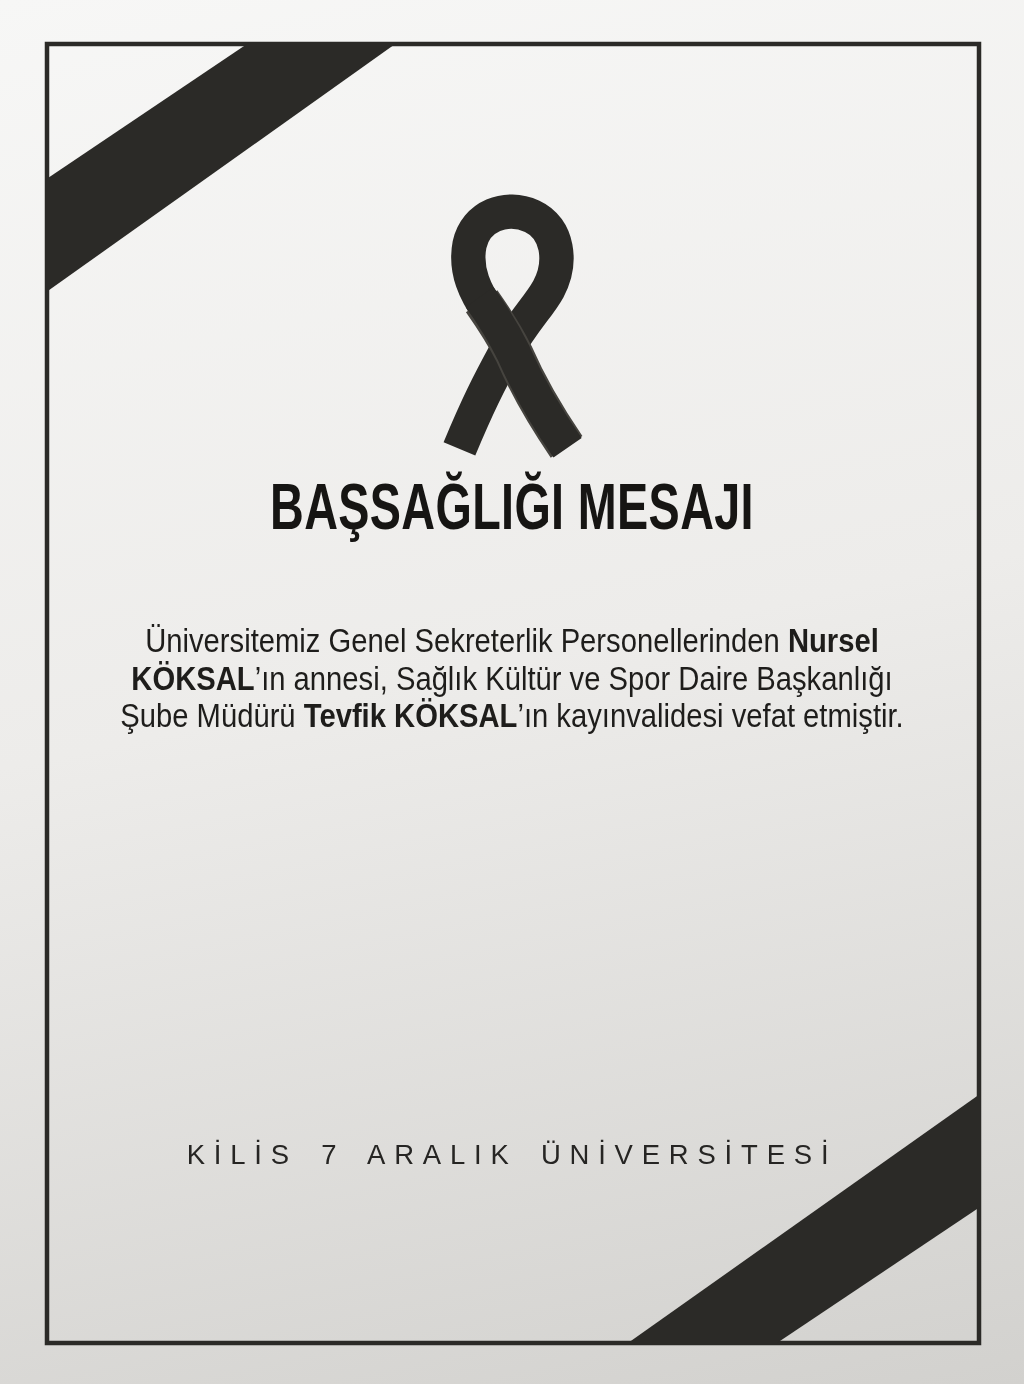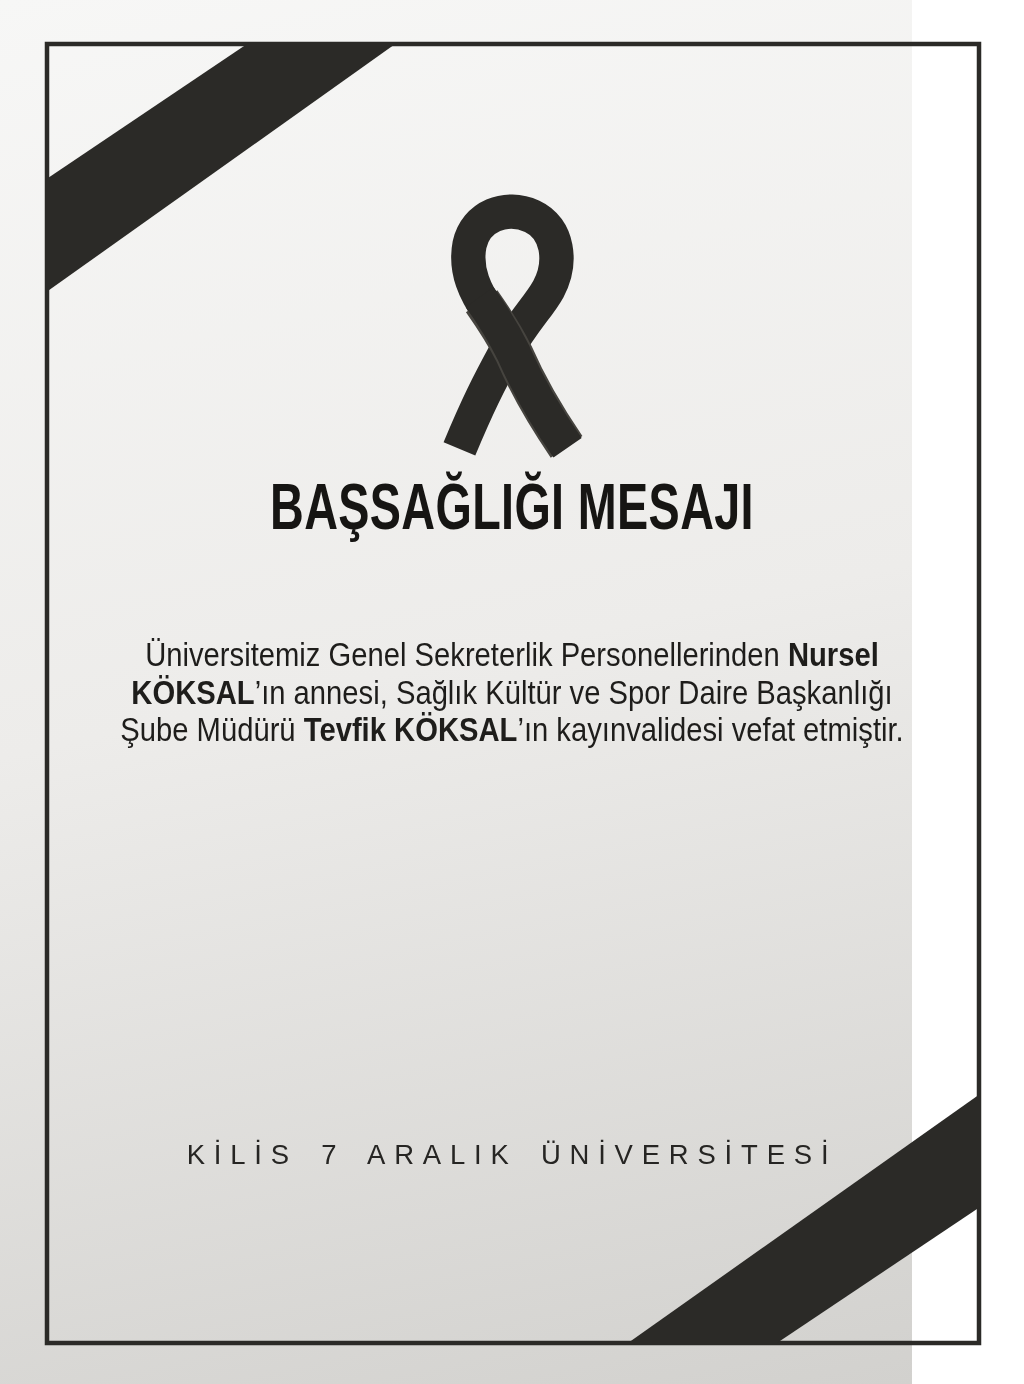--- a/index.html
+++ b/index.html
@@ -5,35 +5,35 @@
   :root{
     --ink:#2b2a27; --ink-soft:#46443f; --text:#1e1d1b; --title:#161513;
     --bg1:#f7f7f6; --bg2:#edecea; --bg3:#d2d1ce;
   }
   *{margin:0;padding:0;box-sizing:border-box;}
   html,body{width:1024px;height:1384px;overflow:hidden;}
   body{
     font-family:"Liberation Sans","DejaVu Sans",sans-serif;
     background:linear-gradient(168deg,var(--bg1) 0%,var(--bg2) 45%,#ddldb 70%,var(--bg3) 100%);
   }
-  .poster{position:relative;width:912px;height:1384px;
+  .poster{position:relative;width:1024px;height:1384px;
     background:linear-gradient(168deg,var(--bg1) 0%,var(--bg2) 48%,var(--bg3) 100%);}
   .decor{position:absolute;left:0;top:0;width:1024px;height:1384px;display:block;}
   .ribbon-wrap{position:absolute;left:419px;top:186px;width:188px;height:282px;}
   .ribbon-wrap svg{width:100%;height:100%;display:block;}
   .title{
     position:absolute;top:470px;left:0;width:1024px;text-align:center;
     font-size:64px;font-weight:bold;color:var(--title);white-space:nowrap;
     transform:scaleX(0.73);transform-origin:50% 50%;letter-spacing:0.5px;
   }
   .msg{position:absolute;left:0;width:1024px;text-align:center;color:var(--text);
     font-size:33px;line-height:37.5px;font-weight:normal;}
   .msg .line{white-space:nowrap;transform:scaleX(0.885);transform-origin:50% 50%;}
   .msg .b{font-weight:bold;}
-  .p1{top:636px;}
+  .p1{top:622px;}
   .p2{top:779px;}
   .footer{
     position:absolute;top:1139px;left:0;width:1024px;text-align:center;
     font-size:28px;color:#262523;letter-spacing:9px;word-spacing:7px;white-space:nowrap;
     transform:scaleX(0.98);transform-origin:50% 50%;
   }
 </style>
 </head>
 <body>
 

